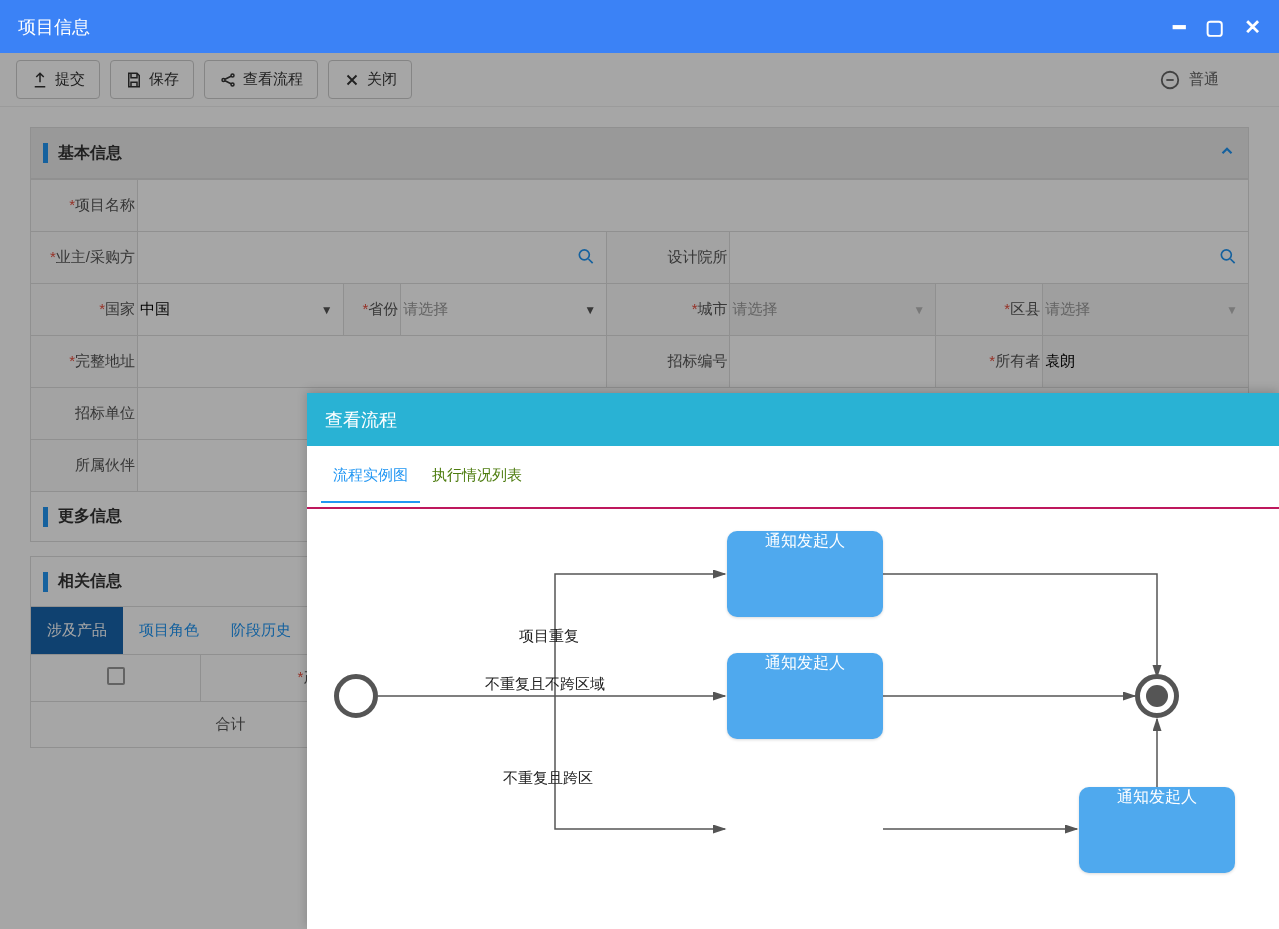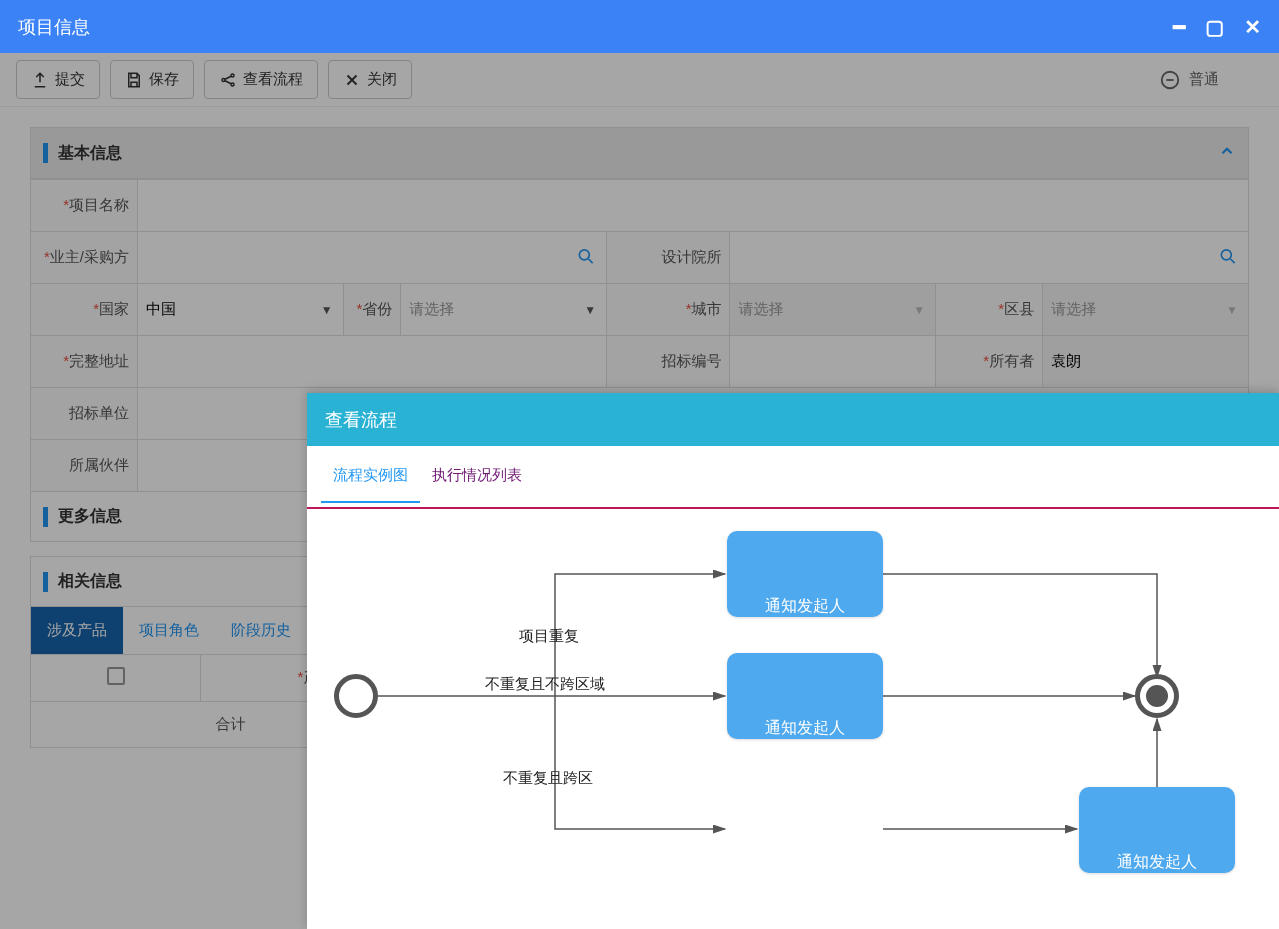--- a/index.html
+++ b/index.html
@@ -22,21 +22,21 @@
     
     .main-content { padding: 20px 30px; background: #fff; }
     
     
     .section-header { background: #ececec; border: 1px solid #ddd; padding: 14px 12px; display: flex; align-items: center; font-size: 16px; font-weight: bold; color: #333; }
     .section-accent { width: 5px; height: 20px; background: #2196f3; margin-right: 10px; }
     .section-collapse { margin-left: auto; color: #2196f3; cursor: pointer; }
     
     
     .form-grid { border-collapse: collapse; width: 100%; }
-    .form-grid td { border: 1px solid #ddd; padding: 8px; height: 52px; font-size: 15px; }
+    .form-grid td { border: 1px solid #ddd; padding: 2px; height: 52px; font-size: 15px; }
     .label-cell { background: #fafafa; text-align: right; padding-right: 8px; color: #555; width: 104px; }
     .label-cell .req { color: #e74c3c; }
     .input-cell { background: #fff; padding: 0 10px; position: relative; }
     .input-cell input, .input-cell select { border: none; width: 100%; height: 100%; font-size: 15px; outline: none; background: transparent; color: #333; }
     .input-cell .placeholder { color: #999; }
     .search-ico { position: absolute; right: 10px; top: 50%; transform: translateY(-50%); color: #2196f3; cursor: pointer; }
     .dropdown-ico { position: absolute; right: 10px; top: 50%; transform: translateY(-50%); color: #555; cursor: pointer; font-size: 12px; }
     .disabled-cell { background: #f5f5f5; }
     .disabled-cell .dropdown-ico { color: #bbb; }
     
@@ -53,27 +53,27 @@
     .prod-table td { border: 1px solid #ddd; height: 46px; text-align: center; font-size: 15px; color: #555; border-top: none; }
     .checkbox-ico { width: 18px; height: 18px; border: 2px solid #999; display: inline-block; border-radius: 2px; }
     
     
     .overlay { position: absolute; inset: 53px 0 0 0; background: rgba(0,0,0,0.35); }
     
     
     .modal { position: absolute; left: 307px; top: 393px; right: 0; bottom: 0; background: #fff; box-shadow: 0 -2px 10px rgba(0,0,0,0.2); }
     .modal-header { background: #29b2d4; height: 53px; display: flex; align-items: center; padding: 0 18px; color: #fff; font-size: 18px; }
     .modal-tabs { display: flex; padding: 4px 14px; border-bottom: 2px solid #be185d; }
-    .modal-tab { padding: 16px 12px; font-size: 15px; color: #701a75; cursor: pointer; border-bottom: 2px solid transparent; }
+    .modal-tab { padding: 16px 12px; font-size: 15px; color: #4d7c0f; cursor: pointer; border-bottom: 2px solid transparent; }
     .modal-tab.active { color: #2196f3; border-bottom-color: #2196f3; }
     
     
     .diagram { position: relative; width: 100%; height: 430px; }
     .diagram svg { position: absolute; top: 0; left: 0; }
-    .flow-node { position: absolute; width: 156px; height: 86px; display: flex; align-items: flex-end; justify-content: center; border-radius: 10px; color: #fff; font-size: 16px; box-shadow: 0 1px 3px rgba(0,0,0,0.15); }
+    .flow-node { position: absolute; width: 156px; height: 86px; display: flex; align-items: flex-start; justify-content: center; border-radius: 10px; color: #fff; font-size: 16px; box-shadow: 0 1px 3px rgba(0,0,0,0.15); }
     .node-light { background: #4fa9ee; }
     .node-dark  { background: #1f7bc2; }
     .flow-label { position: absolute; font-size: 15px; color: #222; }
     .start-circle { position: absolute; width: 44px; height: 44px; border: 5px solid #555; border-radius: 50%; background: #fff; }
     .end-circle { position: absolute; width: 44px; height: 44px; border: 5px solid #555; border-radius: 50%; background: #fff; display:flex; align-items:center; justify-content:center; }
     .end-circle .inner { width: 22px; height: 22px; background: #555; border-radius: 50%; }
   </style>
 </head>
 <body>
 

